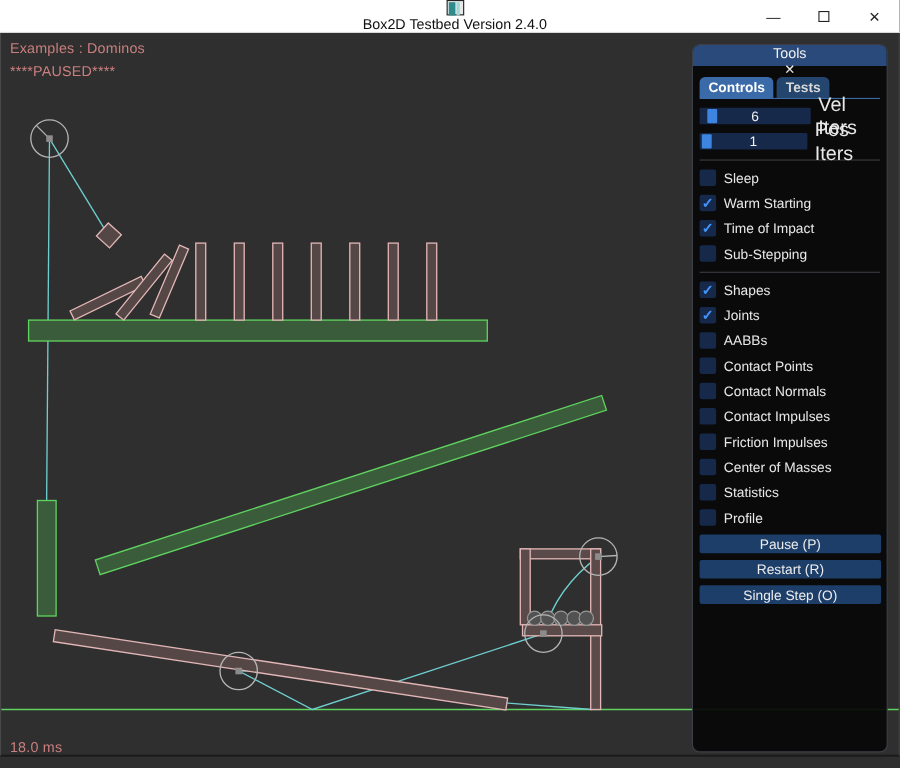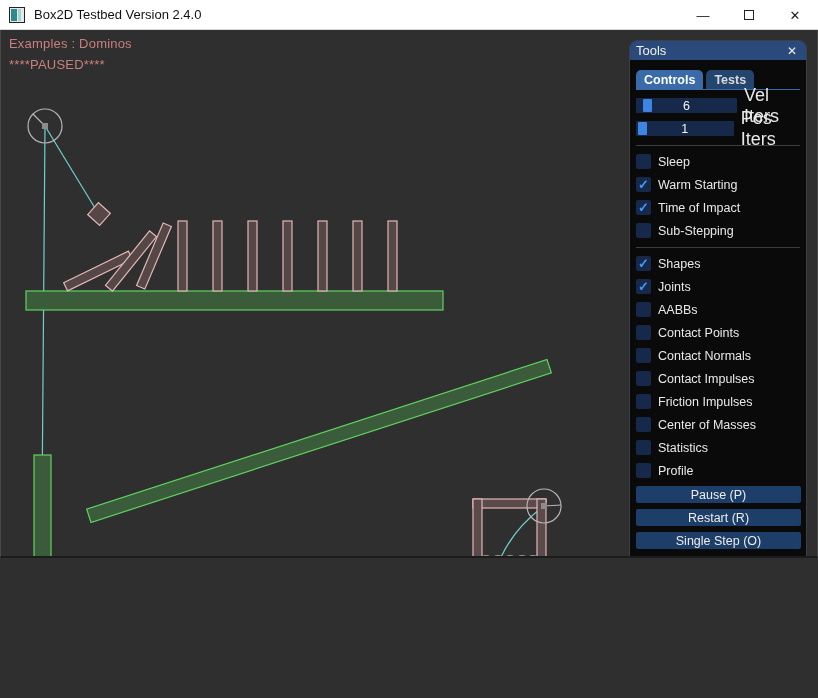--- a/index.html
+++ b/index.html
@@ -4,20 +4,21 @@
 <style>
   * { margin:0; padding:0; box-sizing:border-box; }
   html,body { width:818px; height:698px; overflow:hidden; }
   body { font-family:"Liberation Sans", sans-serif; background:#2f2f2f; position:relative; }
 
   
   .titlebar {
     position:absolute; left:0; top:0; width:818px; height:30px;
     background:#ffffff; display:flex; align-items:center;
     border-bottom:1px solid #d9d9d9;
+    flex-direction:column;
   }
   .app-icon {
     width:16px; height:16px; margin-left:9px;
     background:#e8e8e8; border:1px solid #222;
     position:relative;
   }
   .app-icon::before{
     content:""; position:absolute; left:1px; top:1px; width:6px; height:12px;
     background:#2e8b8b;
   }
@@ -28,40 +29,40 @@
   .title-text { margin-left:9px; font-size:13px; color:#111; }
   .win-controls { position:absolute; right:0; top:0; height:30px; display:flex; }
   .win-btn {
     width:46px; height:30px; display:flex; align-items:center; justify-content:center;
     font-size:13px; color:#222; cursor:default;
   }
   .win-btn .maxbox { width:10px; height:10px; border:1.3px solid #222; display:block; }
 
   
   .canvas {
-    position:absolute; left:0; top:30px; width:818px; height:528px;
+    position:absolute; left:0; top:30px; width:818px; height:658px;
     background:#2f2f2f; overflow:hidden;
     border-left:1px solid #484848; border-right:1px solid #484848; border-bottom:2px solid #1c1c1c;
   }
   svg.scene { position:absolute; left:0; top:0; }
   .hud { position:absolute; font-size:13px; color:#c97f7f; letter-spacing:0.2px; }
   .hud-examples { left:8px; top:6px; }
   .hud-paused   { left:8px; top:27px; }
   .hud-ms       { left:8px; top:642px; }
 
   
   .tools-panel {
     position:absolute; left:628px; top:10px; width:178px; height:644px;
     background:rgba(9,9,9,0.94);
     border:1px solid #3c3f46; border-radius:7px;
     color:#e8e8e8; font-size:13px;
   }
   .panel-titlebar {
     height:19px; background:#294a7a; border-radius:6px 6px 0 0;
-    display:flex; align-items:center; padding:0 6px;
+    display:flex; align-items:center; padding:0 6px;flex-direction:column;
   }
   .panel-title { font-size:13px; color:#f0f0f0; flex:1; }
   .panel-close { color:#eee; font-size:12px; width:16px; text-align:center; cursor:default; }
 
   .panel-body { padding:0 6px; }
 
   .tabs { display:flex; margin-top:10px; border-bottom:1px solid #3a6ba8; padding-left:0; }
   .tab {
     height:19px; padding:0 8px; margin-right:3px; display:flex; align-items:center;
     font-size:12.5px; border-radius:5px 5px 0 0; cursor:default;font-weight:bold;

